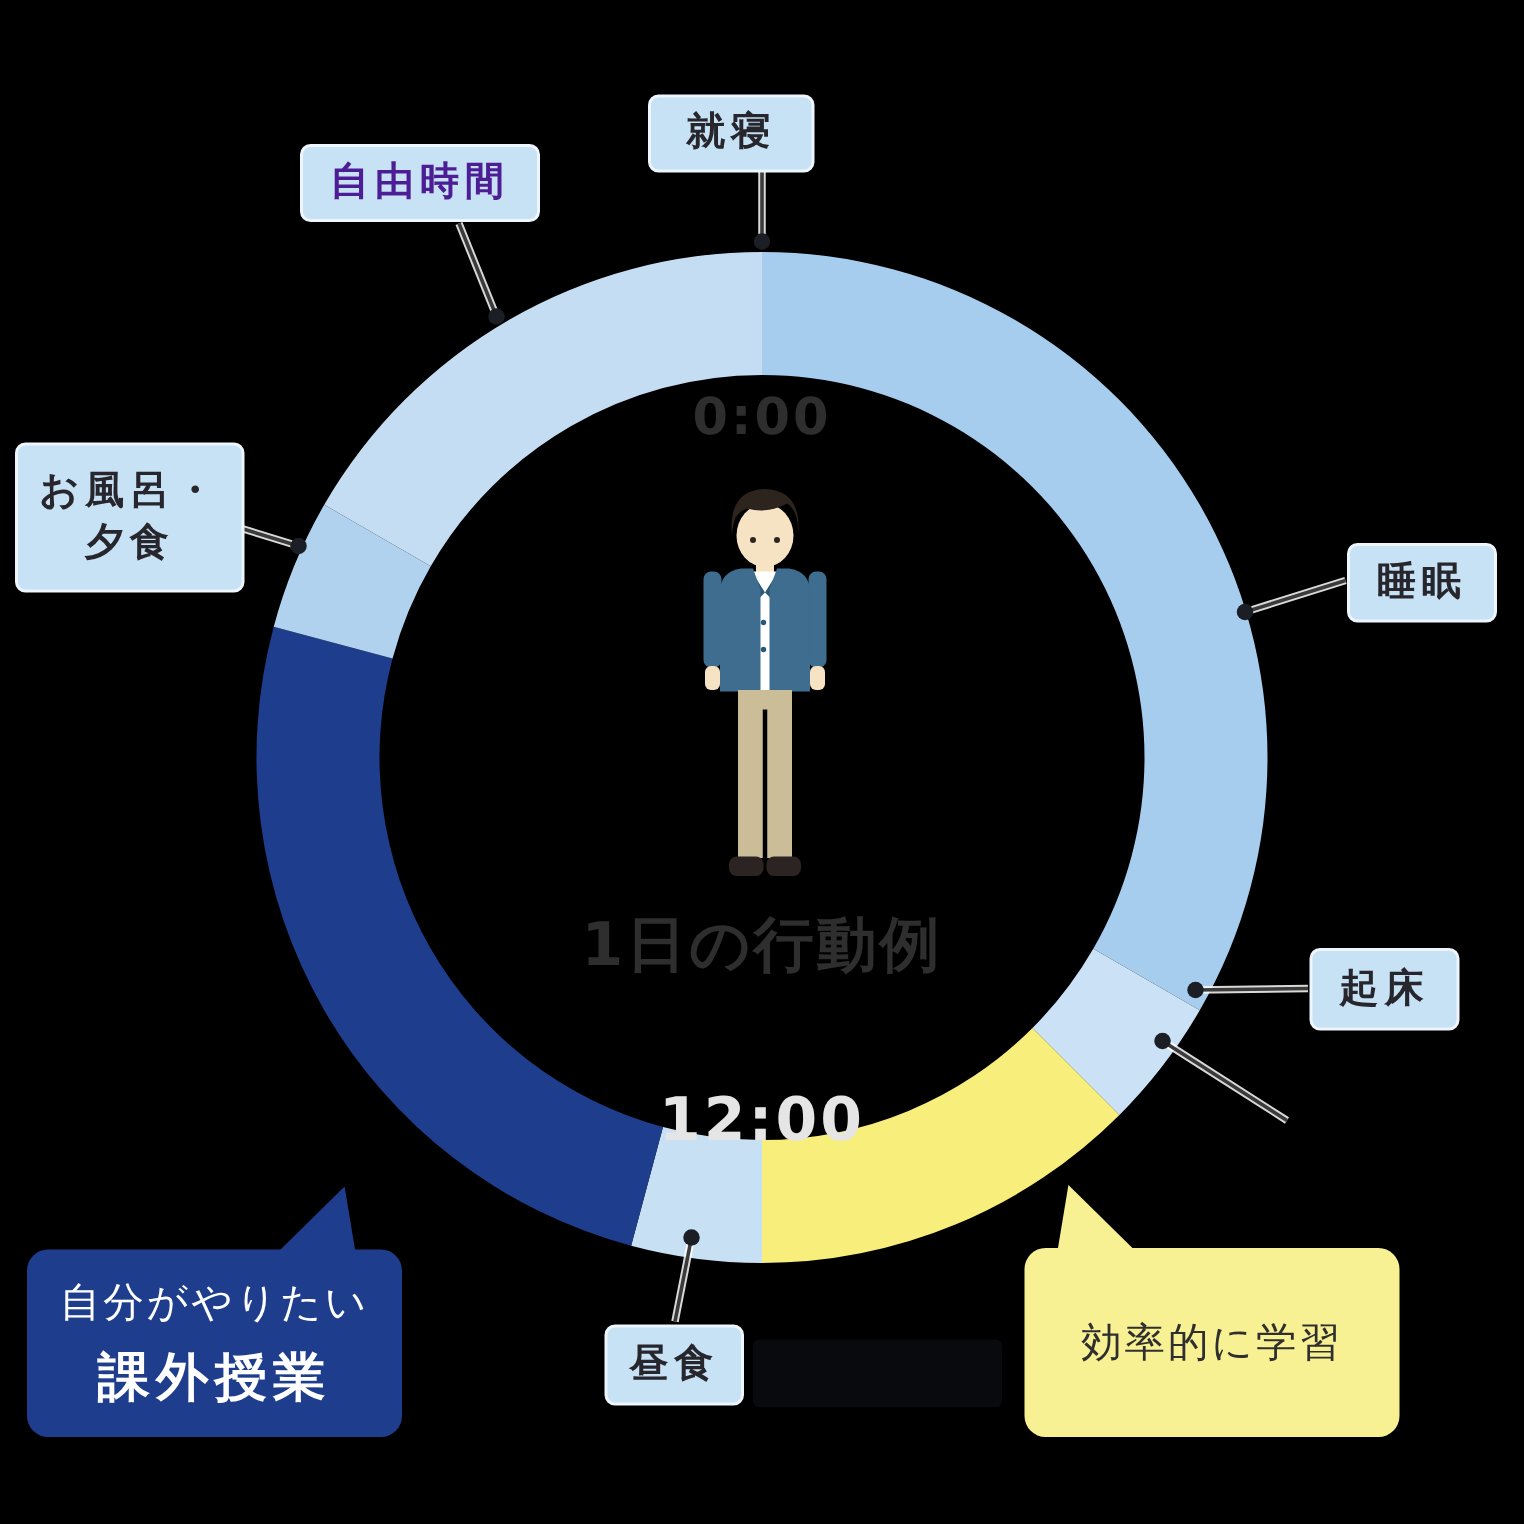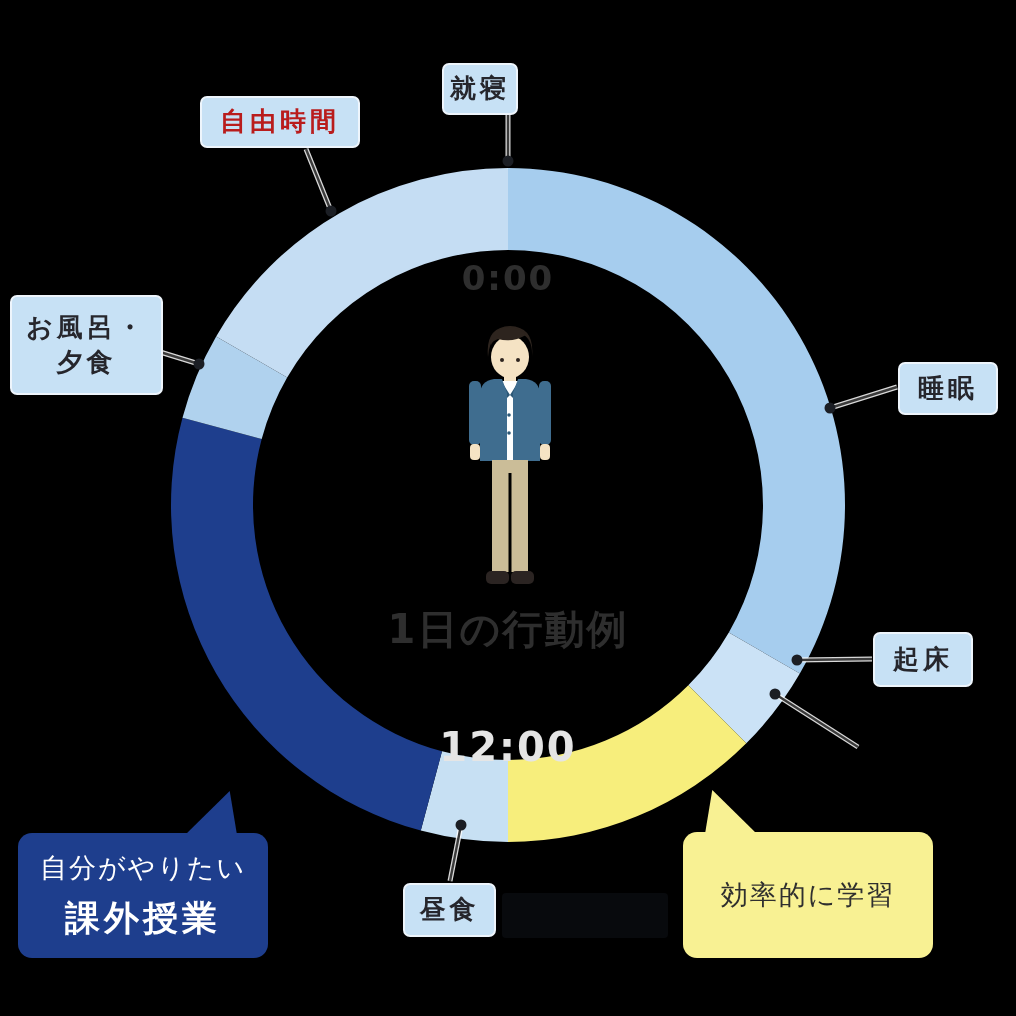--- a/index.html
+++ b/index.html
@@ -85,22 +85,22 @@
     <rect x="42" y="152" width="16.5" height="105" fill="#cbbd98"></rect>
     <rect x="61.5" y="152" width="16.5" height="105" fill="#cbbd98"></rect>
     <rect x="36" y="256" width="23" height="13" rx="5" fill="#2b2422"></rect>
     <rect x="61" y="256" width="23" height="13" rx="5" fill="#2b2422"></rect>
   </svg>
 
   <div class="center-text" style="left: 408px; top: 258px; width: 200px; font-size: 34px; color: rgb(46, 46, 46);">0:00</div>
   <div class="center-text" style="left: 306px; top: 602px; width: 404px; font-size: 40px; color: rgb(46, 46, 46);">1日の行動例</div>
   <div class="center-text" style="left: 408px; top: 724px; width: 200px; font-size: 40px; color: #e5e5e5;">12:00</div>
 
-  <div class="label-box" style="left: 442px; top: 63px; width: 76px; height: 52px; background: rgb(199, 225, 245); border-color: rgb(238, 245, 252); color: rgb(38, 38, 44); text-align: right;">就寝</div>
-  <div class="label-box" style="left: 200px; top: 96px; width: 160px; height: 52px; background: rgb(199, 225, 245); border-color: rgb(238, 245, 252); color: #b91c1c;">自由時間</div>
+  <div class="label-box" style="left: 432px; top: 63px; width: 111px; height: 52px; background: rgb(199, 225, 245); border-color: rgb(238, 245, 252); color: rgb(38, 38, 44); text-align: right;">就寝</div>
+  <div class="label-box" style="left: 200px; top: 96px; width: 160px; height: 52px; background: rgb(199, 225, 245); border-color: rgb(238, 245, 252); color: #4c1d95;">自由時間</div>
   <div class="label-box" style="left: 10px; top: 295px; width: 153px; height: 100px; background: rgb(199, 225, 245); border-color: rgb(238, 245, 252); color: rgb(38, 38, 44);">お風呂・
 夕食</div>
   <div class="label-box" style="left: 898px; top: 362px; width: 100px; height: 53px; background: rgb(199, 225, 245); border-color: rgb(238, 245, 252); color: rgb(38, 38, 44);">睡眠</div>
   <div class="label-box" style="left: 873px; top: 632px; width: 100px; height: 55px; background: rgb(199, 225, 245); border-color: rgb(238, 245, 252); color: rgb(38, 38, 44);">起床</div>
   <div class="label-box" style="left: 403px; top: 883px; width: 93px; height: 54px; background: rgb(199, 225, 245); border-color: rgb(238, 245, 252); color: rgb(38, 38, 44);">昼食</div>
 
   <div class="callout-tail" style="left: 185px; top: 791px; width: 52px; height: 44px; clip-path: polygon(86% 0px, 100% 100%, 0px 100%); background: rgb(30, 62, 141);"></div>
   <div class="callout" style="left: 18px; top: 833px; width: 250px; height: 125px; background: rgb(30, 62, 141); color: rgb(255, 255, 255);">
     <div class="l1">自分がやりたい</div>
     <div class="l2">課外授業</div>

